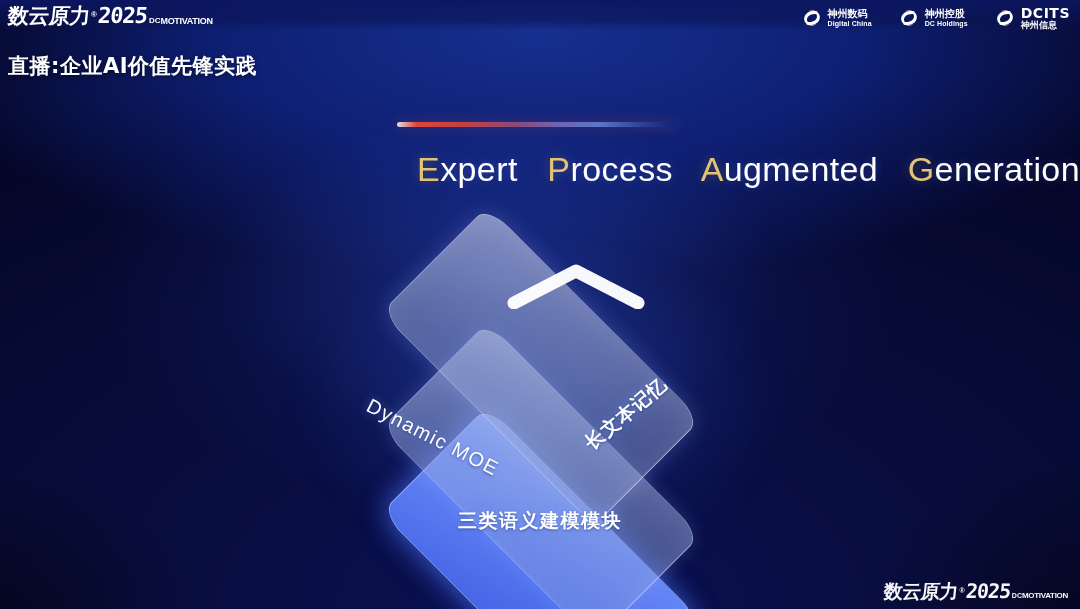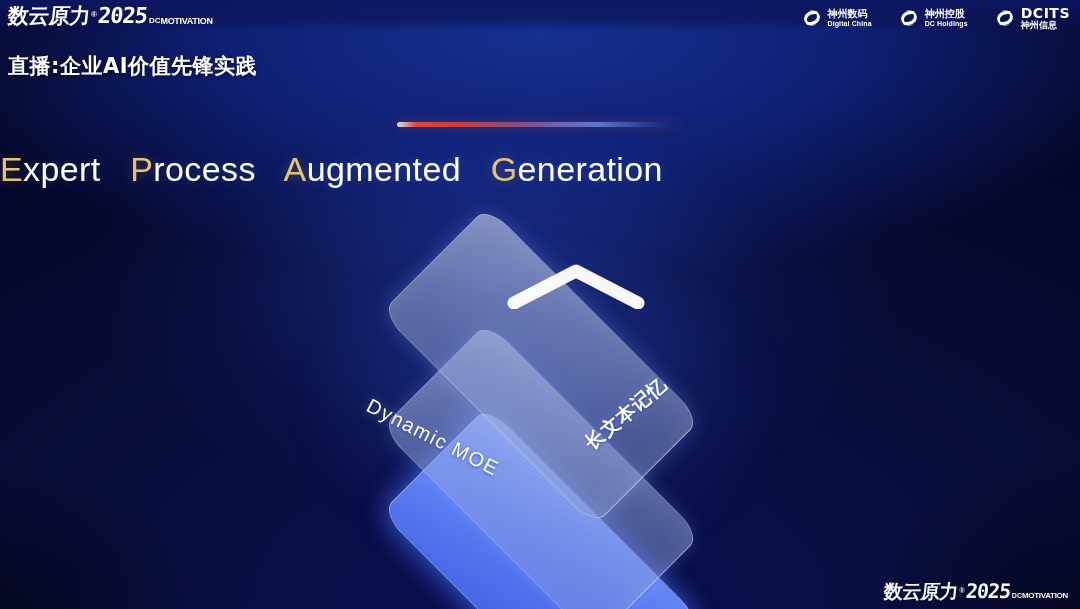--- a/index.html
+++ b/index.html
@@ -217,21 +217,21 @@
       #5d76c8 72%,
       #2c3f96 88%,
       rgba(20,30,100,0.15) 100%);
     box-shadow: 0 0 12px rgba(160,70,90,0.45);
   }
 
   #subheadline {
     position: absolute;
     left: 0; right: 0;
     top: 150px;
-    text-align: left;
+    text-align: right;
     z-index: 7;
     white-space: nowrap;
     font-family: "Liberation Sans", sans-serif;
     font-size: 34px;
     letter-spacing: 0.4px;
   }
   #subheadline .cap {
     color: #e3c476;
     text-shadow: 0 0 12px rgba(220,180,90,0.3);
   }
@@ -459,20 +459,21 @@
 
     <svg id="chevron-icon" viewBox="0 0 140 46">
       <path d="M8 40 L70 8 L132 40" fill="none" stroke="#ffffff" stroke-width="13" stroke-linecap="round" stroke-linejoin="round" opacity="0.97"></path>
     </svg>
 
 
     <div id="label-moe" class="layer-label">Dynamic MOE</div>
 
     <div id="label-mem" class="layer-label">长文本记忆</div>
 
+    <div id="label-bottom" class="layer-label">三类语义建模模块</div>
 
   </div>
 
   <div id="brand-bottom" class="brand">
     <span class="brand-cn">数云原力</span>
     <span class="brand-reg">®</span>
     <span class="brand-year">2025</span>
     <span class="brand-dc">
       <span class="l1">DC</span>
       <span class="l2">MOTIVATION</span>

